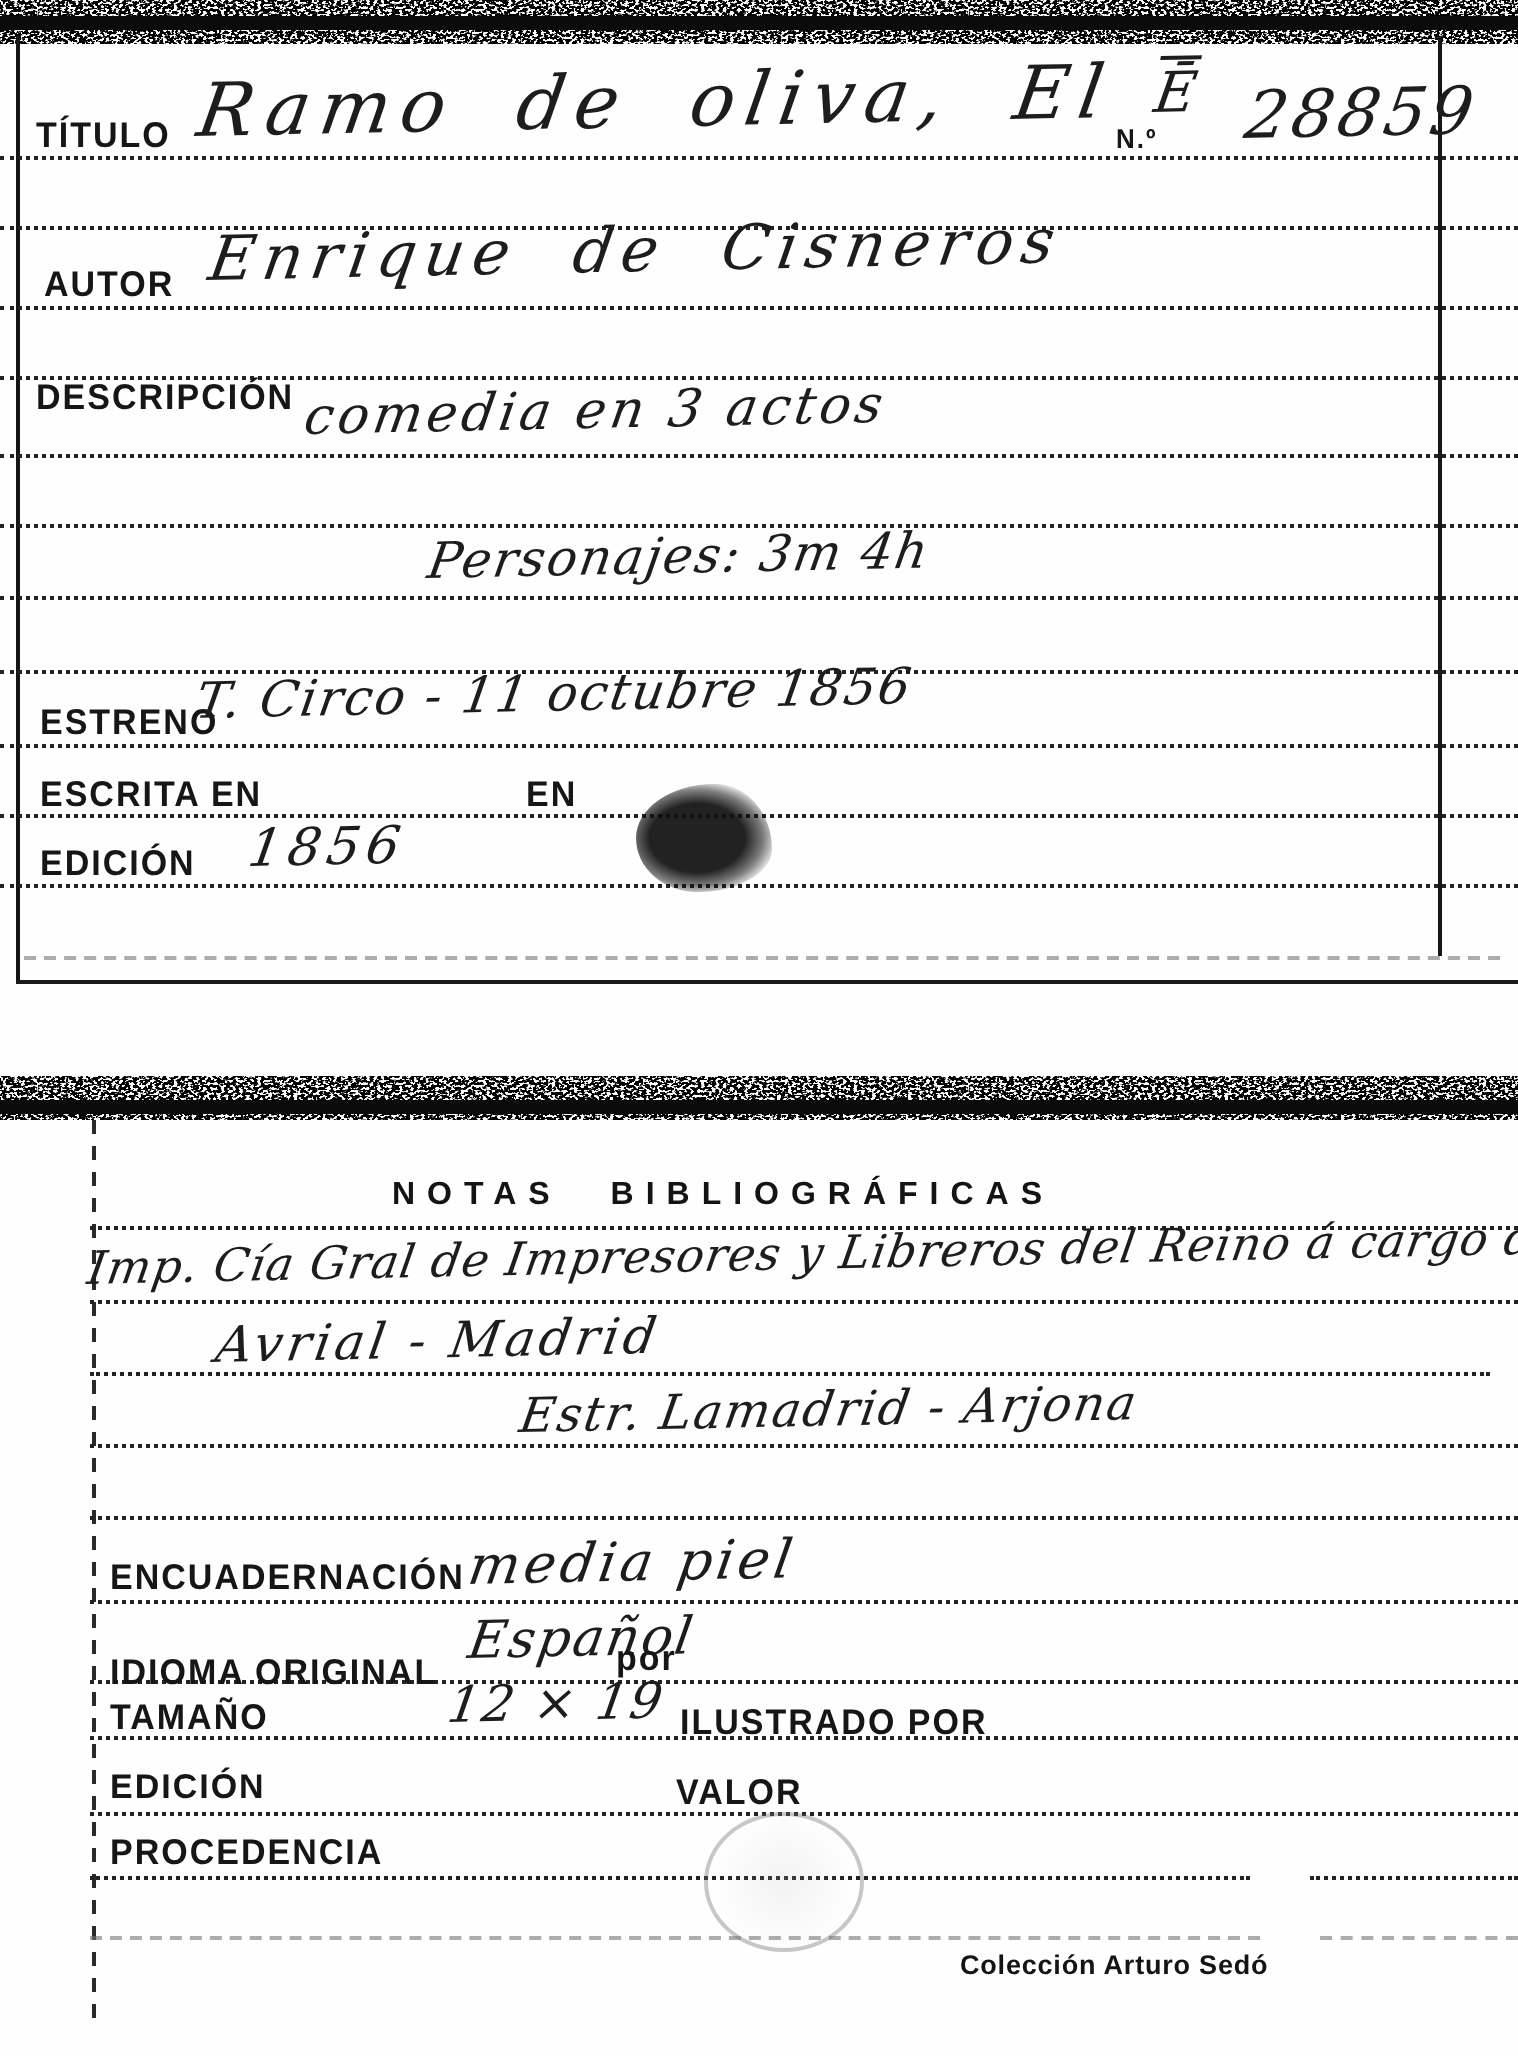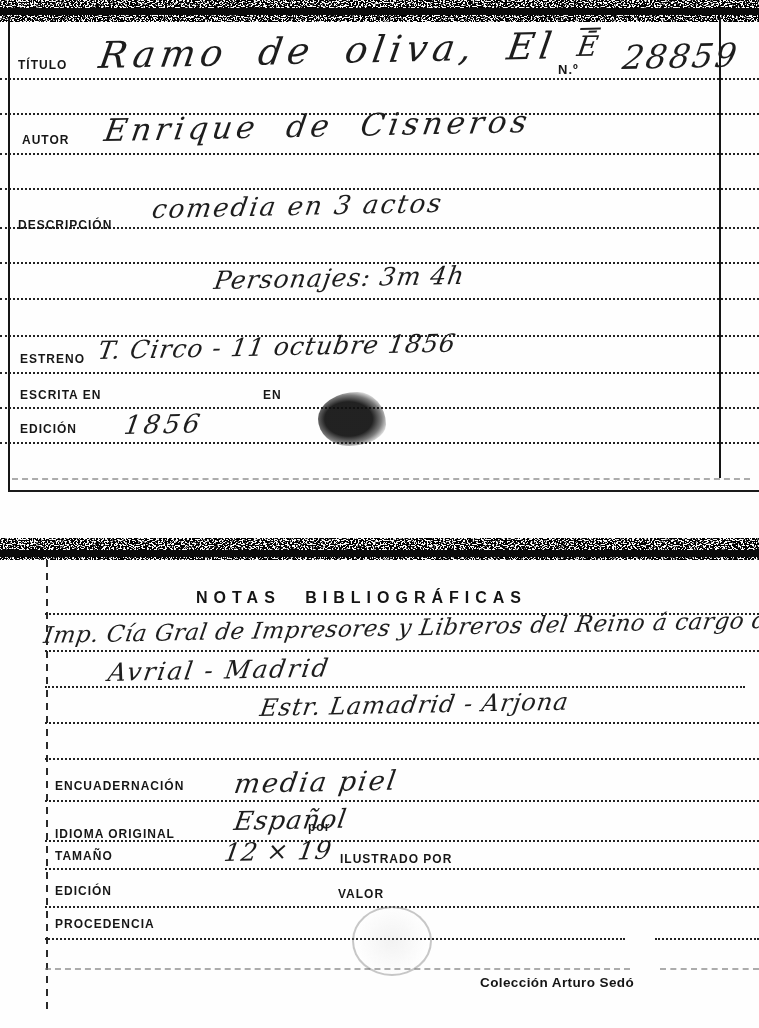--- a/index.html
+++ b/index.html
@@ -2,21 +2,21 @@
 <html><head>
 <meta charset="utf-8">
 <style>
   html,body{margin:0;padding:0;background:#e8e8e8;}
   .page{position:relative;width:759px;height:1028px;background:#fefefe;overflow:hidden;
         font-family:"Liberation Sans",sans-serif;color:#141414;}
   
   .noise{position:absolute;left:0;width:759px;height:22px;}
   
   .lbl{position:absolute;font-family:"Liberation Sans",sans-serif;font-weight:700;
-       font-size:12px;letter-spacing:1px;color:#161616;white-space:nowrap;
+       font-size:17px;letter-spacing:1px;color:#161616;white-space:nowrap;
        transform:scaleY(1.05);}
   .lbl.small{font-size:13px;}
   
   .rule{position:absolute;height:0;border-top:2.5px dotted #222;}
   .rule.faint{border-top:2px dashed #777;opacity:.6;}
   .rule.solid{border-top:2px solid #1a1a1a;}
   
   .hw{position:absolute;font-family:"DejaVu Serif",serif;font-style:italic;
       color:#1d1d1d;white-space:nowrap;transform:skewX(-10deg) rotate(-1.2deg);
       transform-origin:left bottom;}
@@ -64,21 +64,21 @@
     <div class="rule" style="left:0;top:335px;width:759px"></div>
     <div class="rule" style="left:0;top:372px;width:759px"></div>
     <div class="rule" style="left:0;top:407px;width:759px"></div>
     <div class="rule" style="left:0;top:442px;width:759px"></div>
     <div class="rule faint" style="left:12px;top:478px;width:738px"></div>
     <div class="rule solid" style="left:8px;top:490px;width:751px"></div>
 
     <div class="lbl" style="left:18px;top:58px">TÍTULO</div>
     <div class="lbl small" style="left:558px;top:62px">N.º</div>
     <div class="lbl" style="left:22px;top:133px">AUTOR</div>
-    <div class="lbl" style="left:18px;top:218px">DESCRIPCIÓN</div>
+    <div class="lbl" style="left:18px;top:189px">DESCRIPCIÓN</div>
     <div class="lbl" style="left:20px;top:352px">ESTRENO</div>
     <div class="lbl" style="left:20px;top:388px">ESCRITA EN</div>
     <div class="lbl" style="left:263px;top:388px">EN</div>
     <div class="lbl" style="left:20px;top:422px">EDICIÓN</div>
 
     <div class="hw" style="left:575px;top:30px;font-size:28px;text-decoration:overline">Ē</div>
     <div class="hw" style="left:620px;top:38px;font-size:33px;letter-spacing:2px">28859</div>
     <div class="hw" style="left:96px;top:34px;font-size:37px;letter-spacing:5px;word-spacing:14px">Ramo de oliva, El</div>
     <div class="hw" style="left:102px;top:112px;font-size:31px;letter-spacing:4px;word-spacing:14px">Enrique de Cisneros</div>
     <div class="hw" style="left:150px;top:194px;font-size:26px;letter-spacing:2px">comedia en 3 actos</div>

